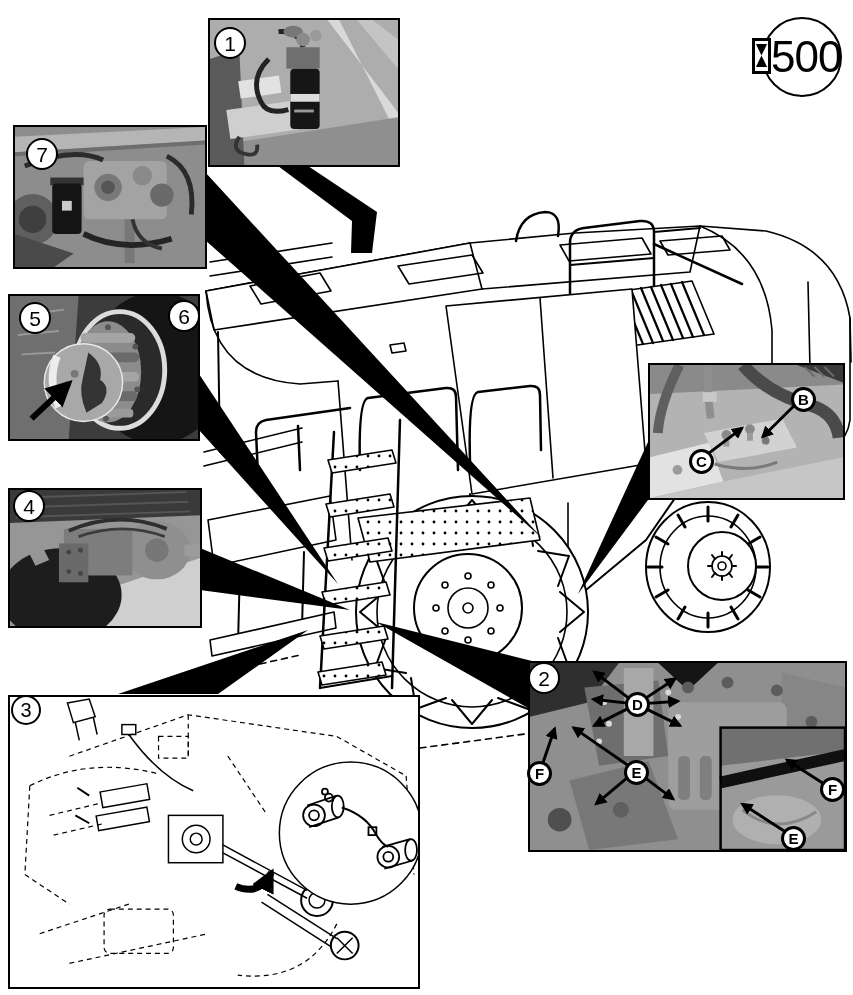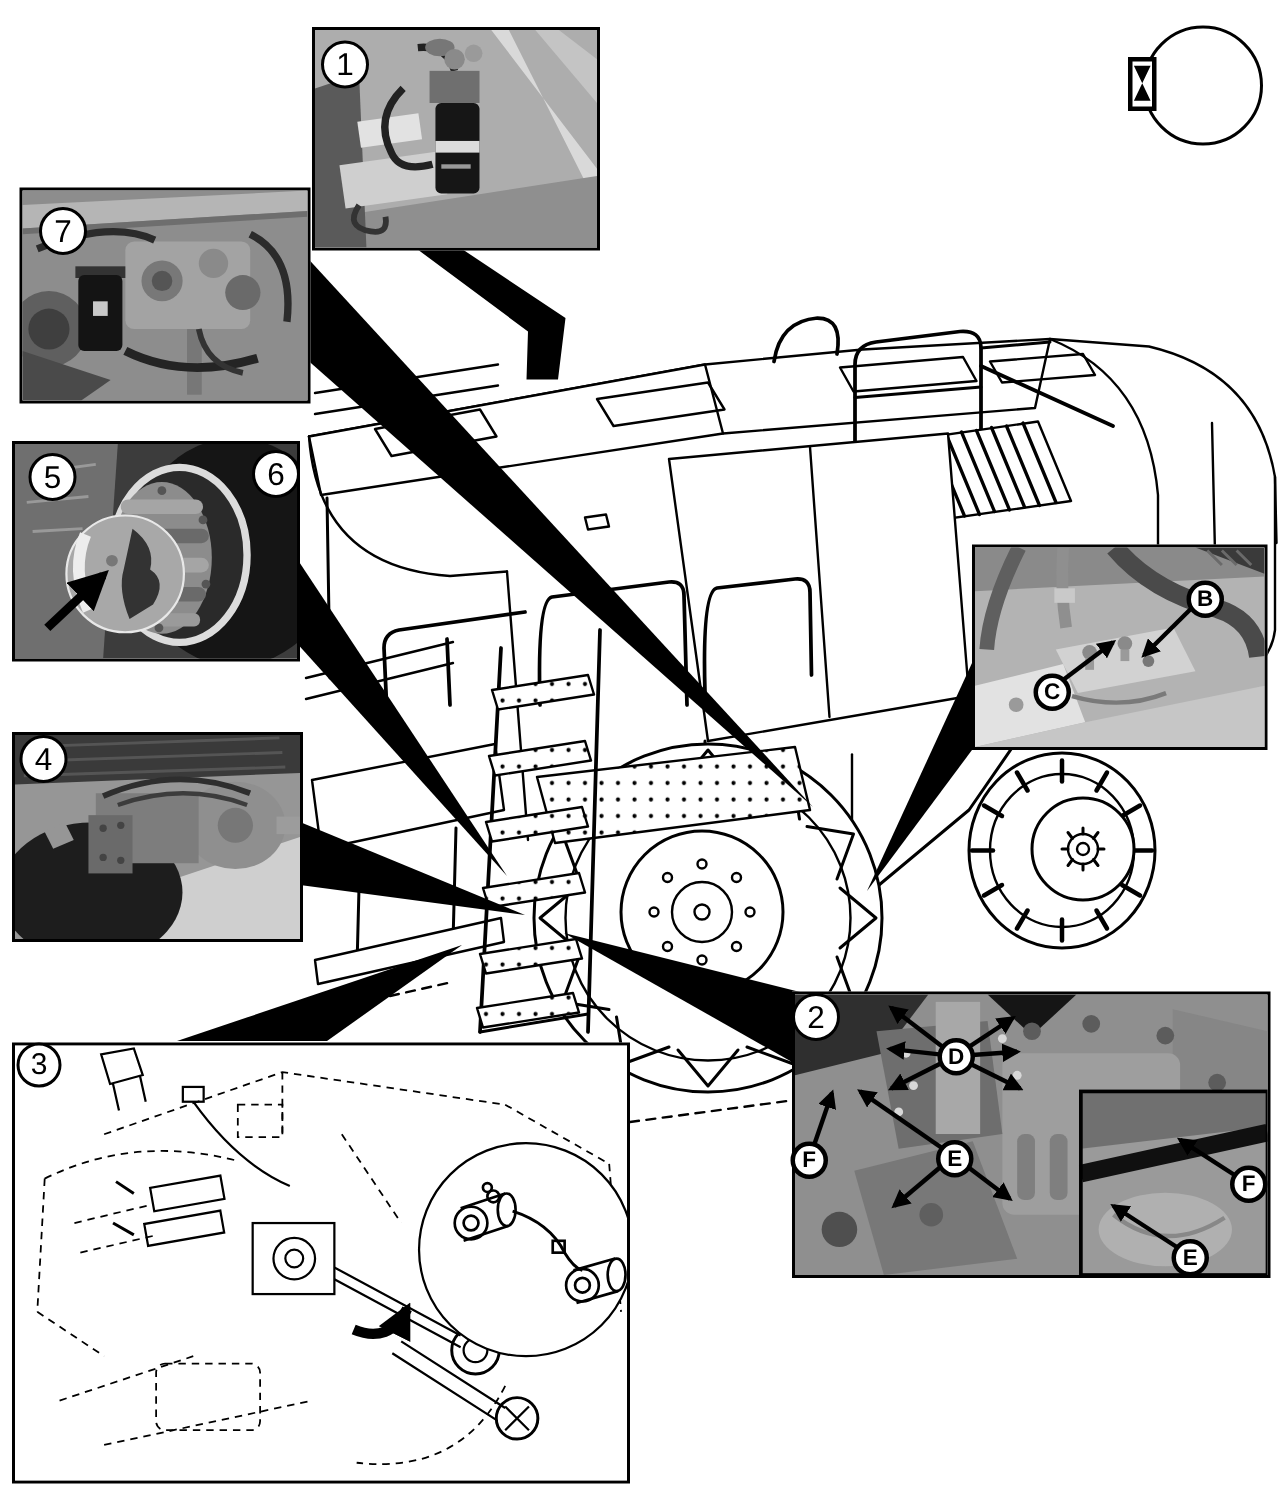--- a/index.html
+++ b/index.html
@@ -188,20 +188,21 @@
       <polygon points="648,442 648,500 578,594"></polygon>
     </g>
   </svg>
 
   <div class="interval"></div>
   <div class="interval-rect">
     <svg width="13" height="29" viewBox="0 0 14 29">
       <polygon points="1,2 13,2 1,27 13,27" fill="#000"></polygon>
     </svg>
   </div>
+  <div class="interval-num">500</div>
 
   <div class="photo-box" style="left:208px;top:18px;width:192px;height:149px;">
     <svg viewBox="0 0 192 149" preserveAspectRatio="none">
       <rect width="192" height="149" fill="#adadad"></rect>
       <polygon points="120,0 192,95 192,120 132,0" fill="#d9d9d9"></polygon>
       <polygon points="150,0 192,50 192,20 166,0" fill="#c4c4c4"></polygon>
       <polygon points="0,130 192,100 192,149 0,149" fill="#8f8f8f"></polygon>
       <polygon points="0,40 30,30 35,149 0,149" fill="#5a5a5a"></polygon>
       <rect x="18" y="88" width="70" height="30" fill="#cfcfcf" transform="rotate(-8 50 100)"></rect>
       <rect x="30" y="60" width="42" height="18" fill="#e2e2e2" transform="rotate(-8 50 70)"></rect>

